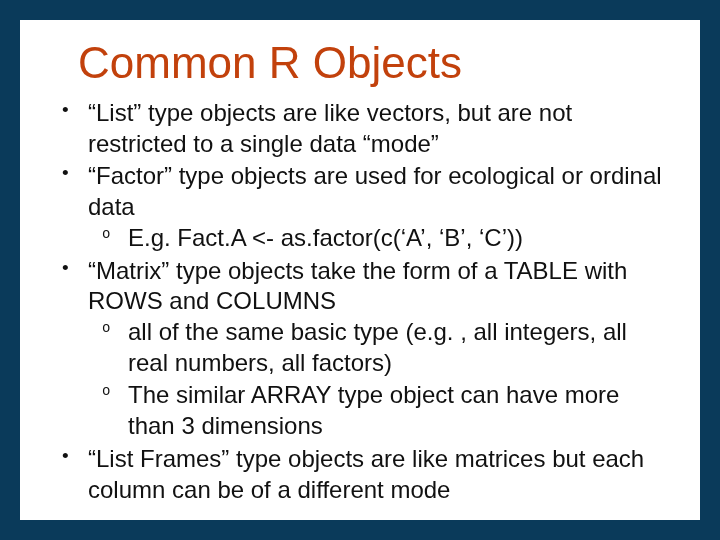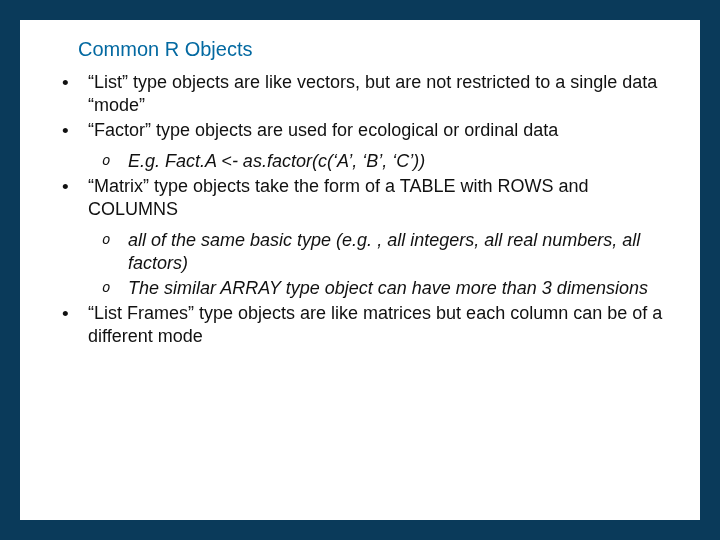--- a/index.html
+++ b/index.html
@@ -11,48 +11,47 @@
     align-items: center;
     justify-content: center;
   }
   .slide {
     width: 680px;
     height: 500px;
     background: #ffffff;
     padding: 18px 28px 18px 28px;
   }
   .title {
-    color: #0369a1;
-    font-size: 20px;
+    color: #c2410c;
+    font-size: 44px;
     font-weight: 400;
     margin-left: 30px;
     margin-bottom: 10px;
   }
   ul.top {
     list-style: none;
     color: #111;
-    font-size: 18px;
+    font-size: 24px;
     line-height: 1.28;
   }
   ul.top > li {
     position: relative;
     padding-left: 40px;
     margin-bottom: 2px;
   }
   ul.top > li::before {
     content: "•";
     position: absolute;
     left: 14px;
     top: 0;
     font-size: 19px;
   }
   ul.sub {
     list-style: none;
-    margin-top: 8px;
-    font-style: italic;
+    margin-top: 0;
   }
   ul.sub > li {
     position: relative;
     padding-left: 40px;
     margin-bottom: 2px;
   }
   ul.sub > li::before {
     content: "o";
     position: absolute;
     left: 14px;

